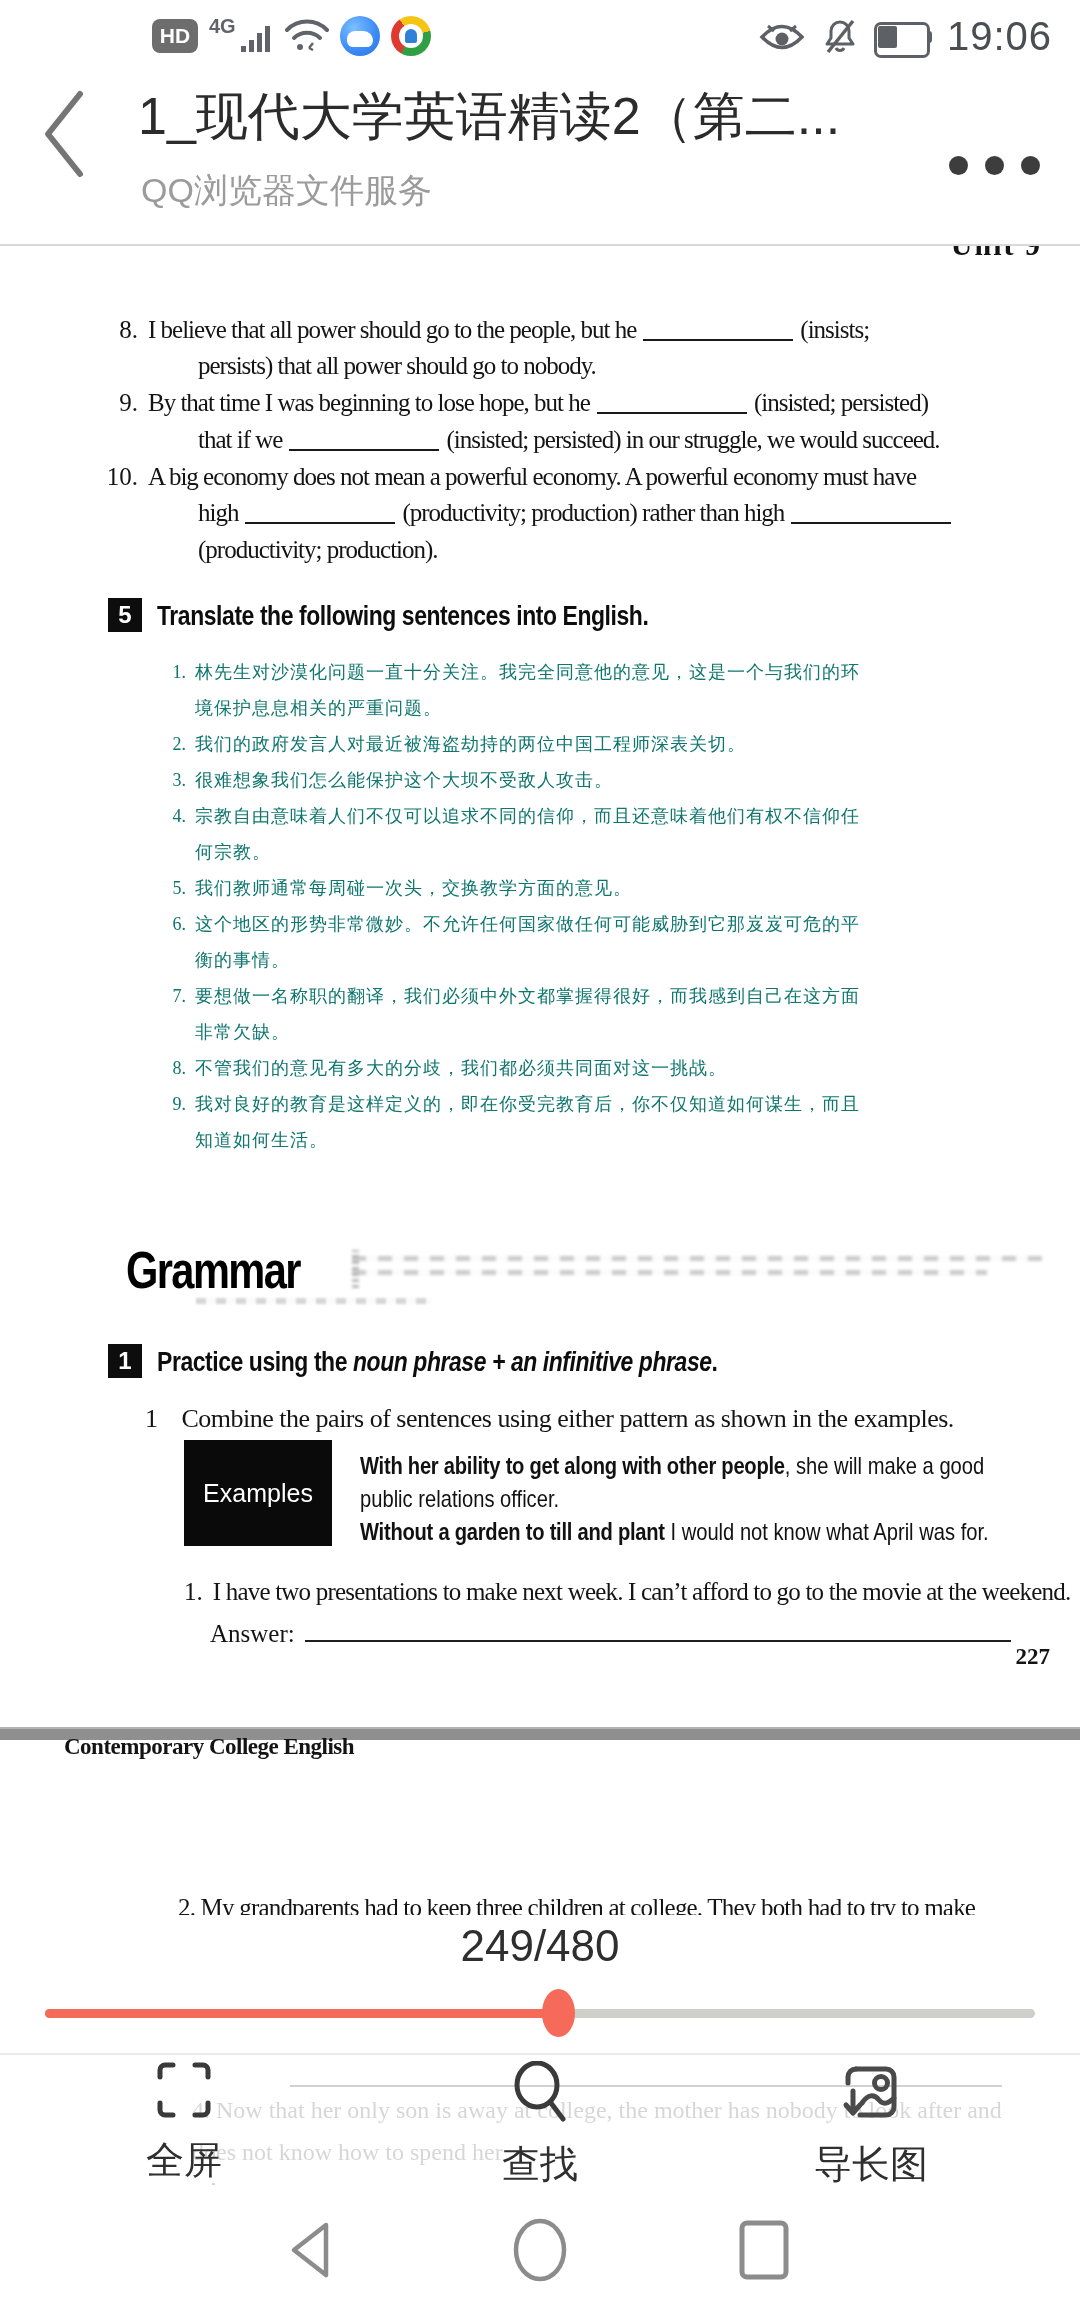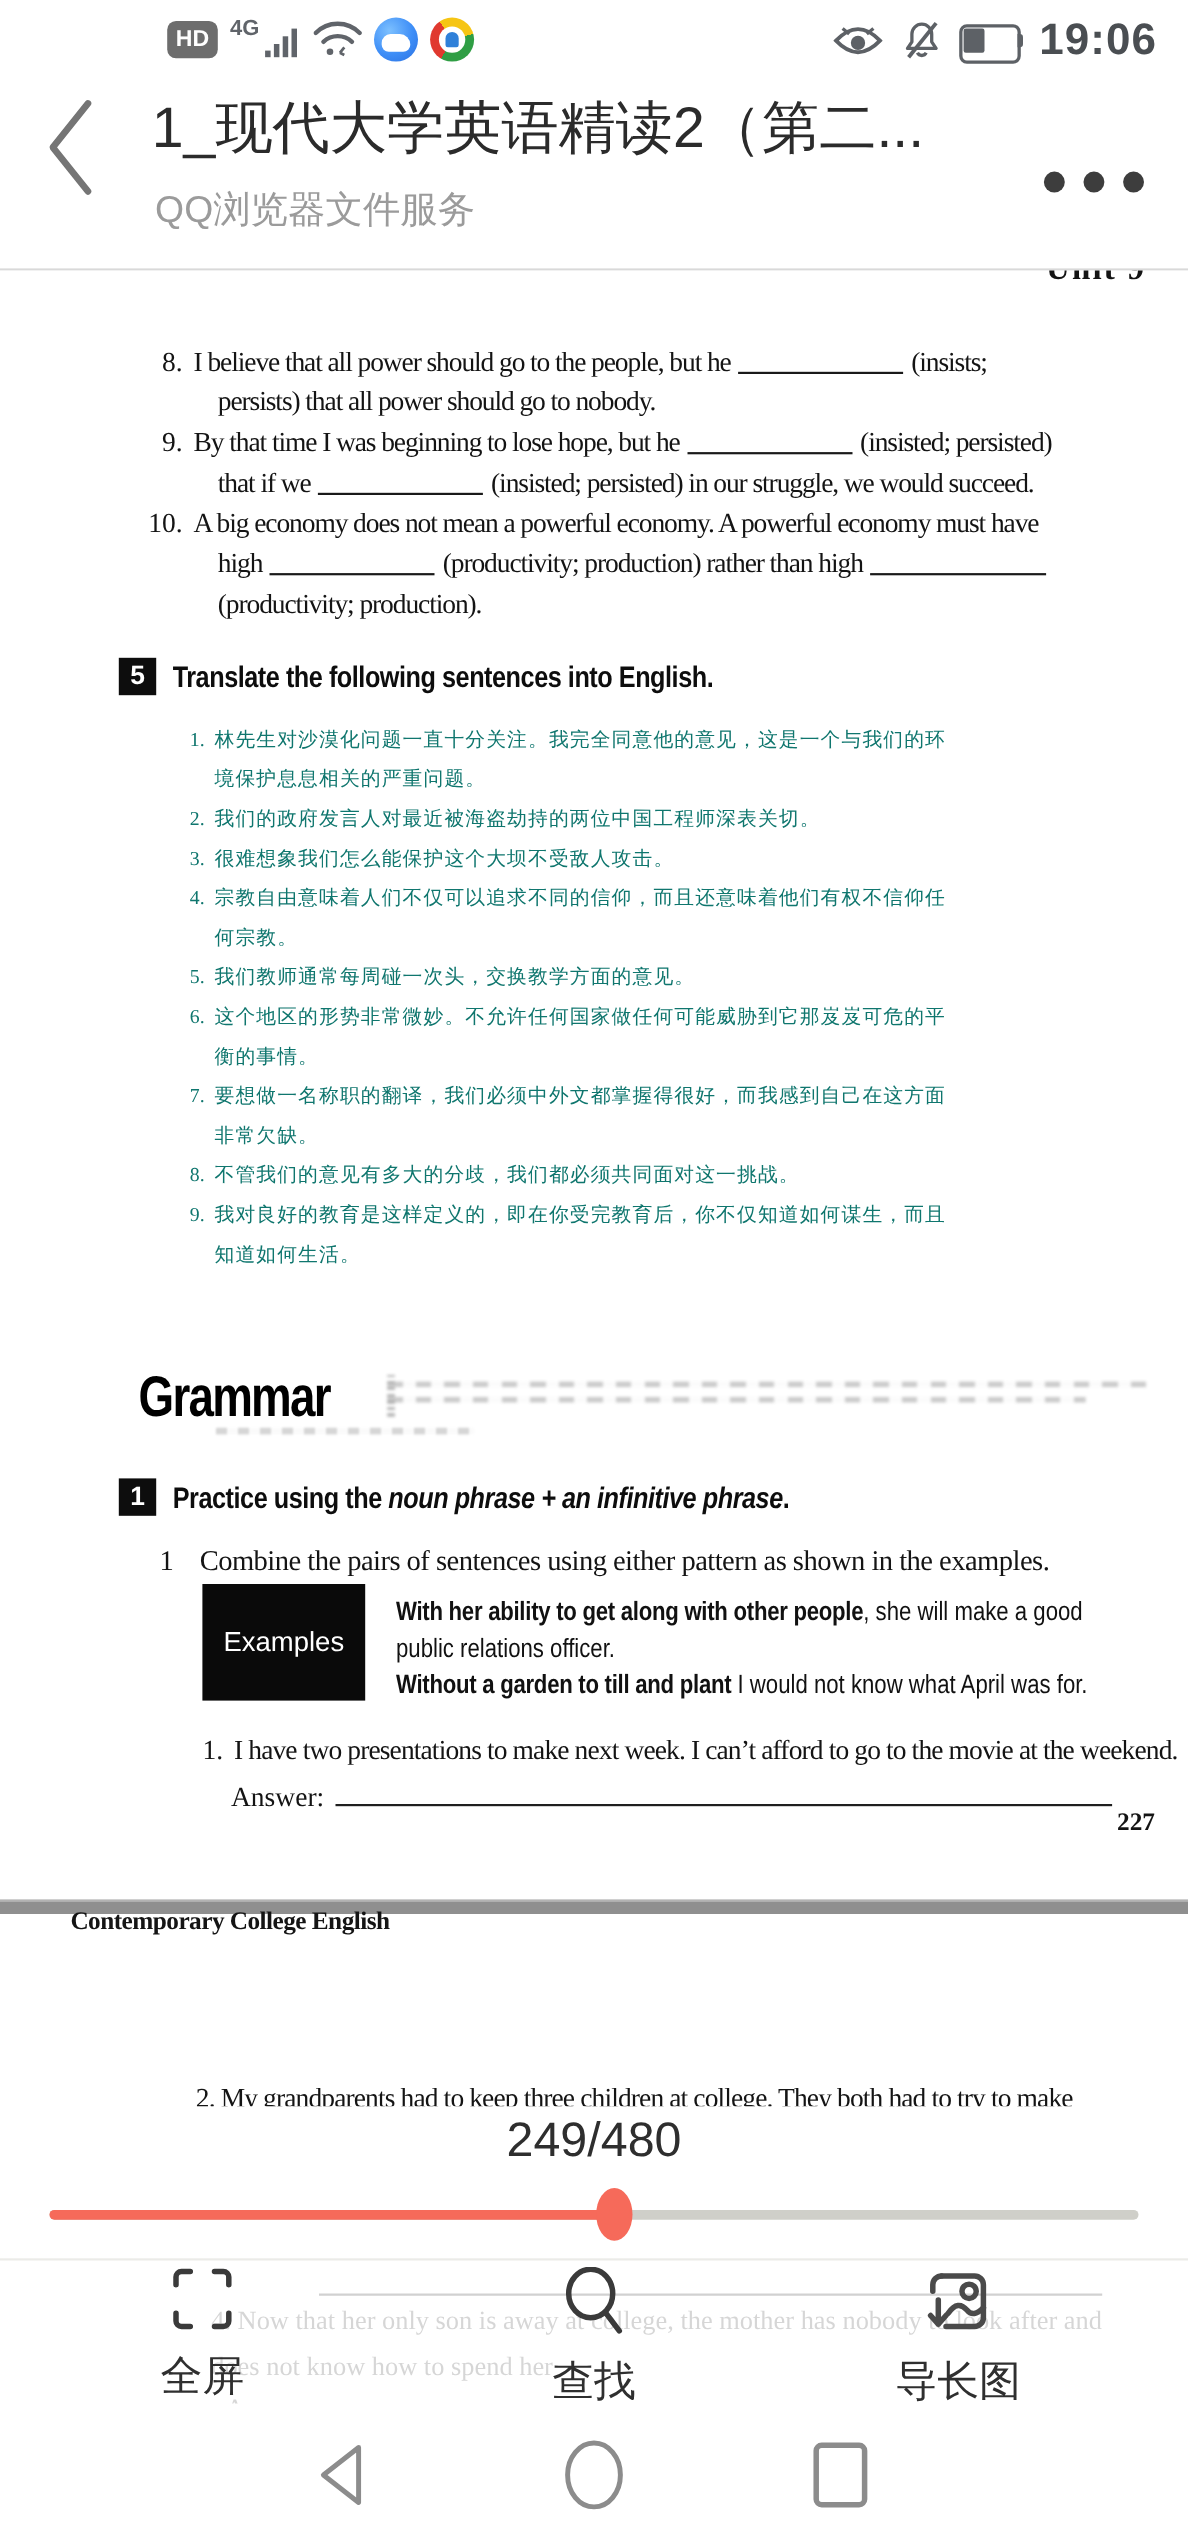--- a/index.html
+++ b/index.html
@@ -15,41 +15,41 @@
   .net{display:flex;align-items:center;gap:2px;}
   .net .g4{font-size:20px;font-weight:bold;color:#60646a;position:relative;top:-10px;margin-right:2px;}
   .appicon{width:40px;height:40px;border-radius:50%;}
   .qqicon{background:radial-gradient(circle at 35% 30%,#7cc0ff 0%,#3e8ef7 55%,#2a6fe0 100%);position:relative;}
   .qqicon:after{content:"";position:absolute;left:7px;top:15px;width:26px;height:16px;background:#fff;
                 border-radius:10px 12px 8px 8px;}
   .huaicon{background:conic-gradient(from 210deg,#e0392f 0 115deg,#f6c514 115deg 225deg,#2f9e44 225deg 360deg);position:relative;}
   .huaicon:after{content:"";position:absolute;left:8px;top:8px;width:24px;height:24px;border-radius:50%;background:#fff;}
   .huaicon .bell{position:absolute;left:14px;top:13px;width:12px;height:14px;background:#2f80d9;z-index:2;
                  border-radius:6px 6px 2px 2px;}
-  .sb-right{position:absolute;right:28px;top:14px;display:flex;align-items:center;gap:15px;color:#5d6166;font-weight:bold;}
+  .sb-right{position:absolute;right:28px;top:14px;display:flex;align-items:center;gap:15px;color:#5d6166;}
   .time{font-size:40px;color:#4a4e52;letter-spacing:1px;}
   .battery{position:relative;width:58px;height:30px;}
   .bat-body{position:absolute;left:0;top:0;width:50px;height:30px;border:3px solid #5d6166;border-radius:7px;}
   .bat-fill{position:absolute;left:4px;top:4px;width:19px;height:22px;background:#5d6166;border-radius:2px;}
   .bat-nub{position:absolute;right:0;top:9px;width:5px;height:12px;background:#5d6166;border-radius:0 3px 3px 0;}
 
   
   .navbar{position:absolute;top:64px;left:0;width:1080px;height:182px;background:#fff;}
   .back{position:absolute;left:34px;top:24px;width:60px;height:92px;cursor:pointer;}
   .nav-title{position:absolute;left:138px;top:18px;font-size:52px;color:#2b2b2b;white-space:nowrap;}
   .nav-sub{position:absolute;left:141px;top:104px;font-size:34px;color:#9b9b9b;}
   .dots{position:absolute;right:40px;top:92px;display:flex;gap:17px;cursor:pointer;}
   .dots i{width:19px;height:19px;border-radius:50%;background:#3d3d3d;}
   .hairline{position:absolute;top:244px;left:0;width:1080px;height:2px;background:#d9d9d9;}
 
   
   .doc{position:absolute;top:246px;left:0;width:1080px;height:1669px;background:#fff;overflow:hidden;
        font-family:"Liberation Serif",serif;color:#141414;}
   .unit9{position:absolute;top:-18px;right:38px;font-weight:bold;font-size:30px;letter-spacing:2px;}
-  .eline{position:absolute;left:0;padding-left:88px;white-space:nowrap;font-size:25px;letter-spacing:-1px;}
+  .eline{position:absolute;left:0;padding-left:60px;white-space:nowrap;font-size:25px;letter-spacing:-1px;}
   .eline .enum{display:inline-block;width:78px;text-align:right;margin-right:10px;letter-spacing:0;}
   .eline.cont{padding-left:198px;}
   .blank{display:inline-block;border-bottom:2.5px solid #1a1a1a;height:22px;vertical-align:-3px;margin:0 7px;}
   .w150{width:150px;}.w160{width:160px;}
   .sec-head{position:absolute;left:108px;display:flex;align-items:flex-start;font-family:"Liberation Sans",sans-serif;}
   .badge{flex:0 0 auto;width:34px;height:34px;background:#0d0d0d;color:#fff;font-weight:bold;font-size:24px;
          display:flex;align-items:center;justify-content:center;margin-right:15px;}
   .sec-title{font-weight:bold;font-size:27px;letter-spacing:-0.5px;white-space:nowrap;color:#0d0d0d;
              transform:scaleX(.85);transform-origin:0 50%;padding-top:3px;}
   .cline{position:absolute;left:150px;white-space:nowrap;font-size:18px;font-family:serif;color:#0f766e;letter-spacing:1px;}

